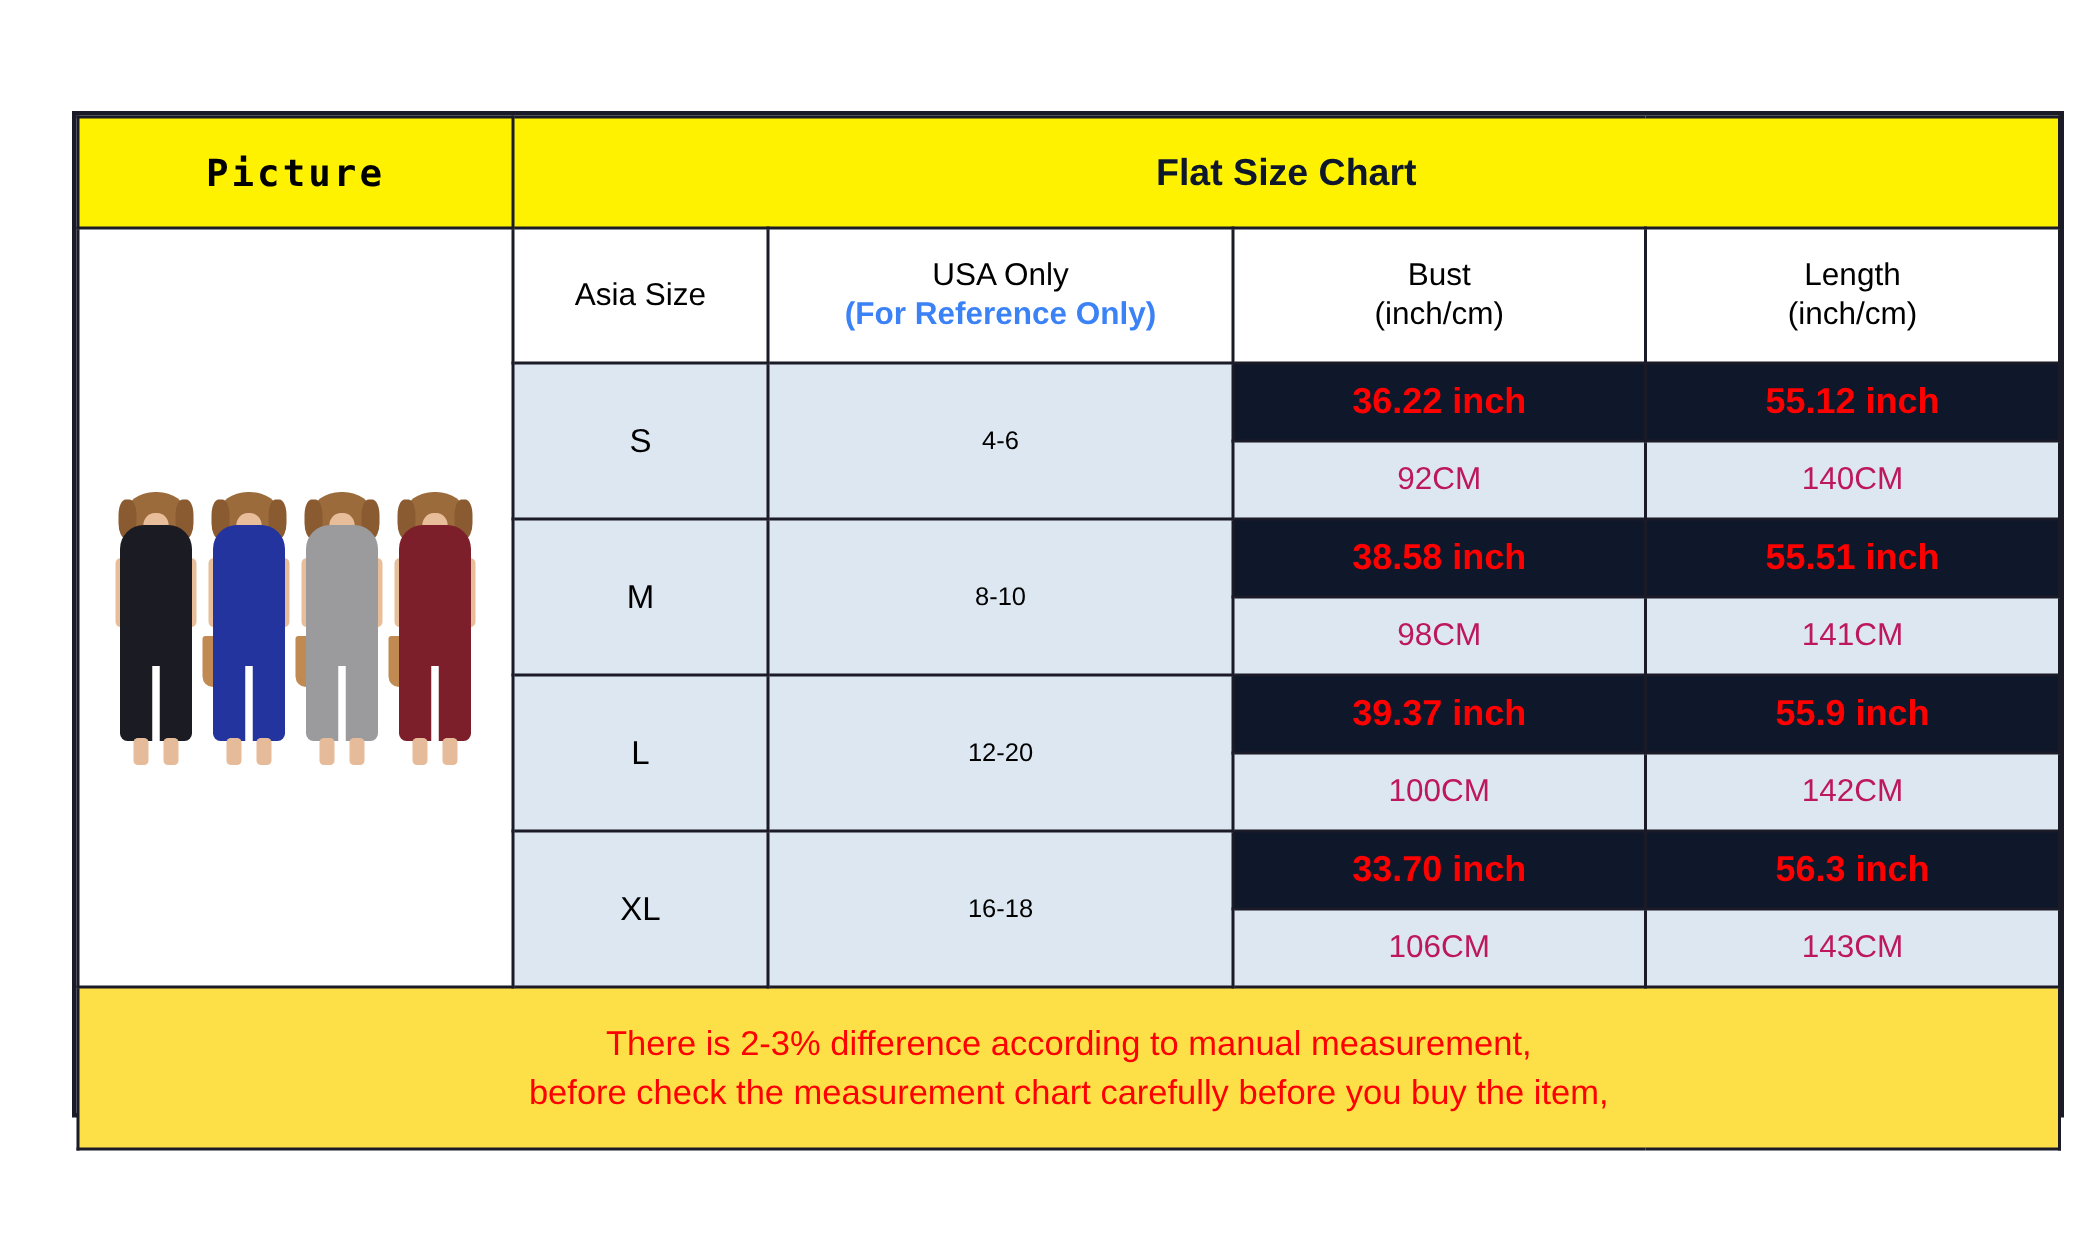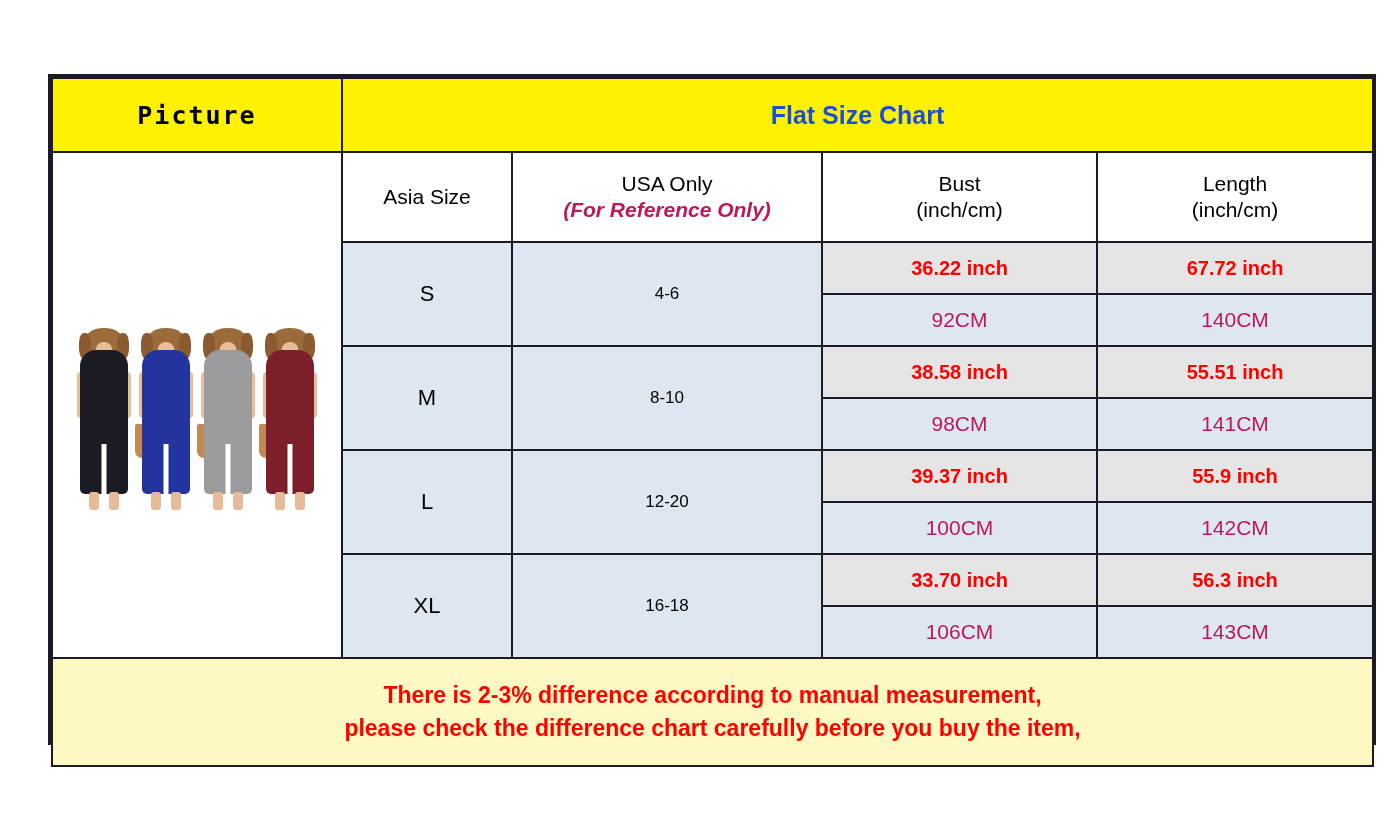--- a/index.html
+++ b/index.html
@@ -47,38 +47,37 @@
     font-family: "DejaVu Sans Mono", monospace;
     font-weight: bold;
     font-size: 25px;
     color: #000000;
     letter-spacing: 2px;
   }
   .flat-head {
     font-family: "Liberation Sans", sans-serif;
     font-weight: bold;
     font-size: 25px;
-    color: #1d4ed8;
+    color: #0f172a;
     margin-left: 16px;
   }
 
   
   .col-head {
     background: #ffffff;
     height: 88px;
     font-size: 21px;
     color: #000000;
     line-height: 1.22;
     font-weight: normal;
   }
   .col-head .sub-red {
-    color: #be185d;
+    color: #3b82f6;
     font-weight: bold;
     display: block;
-    font-style: italic;
   }
   .col-head .plain2 {
     display: block;
   }
 
   
   .picture-cell {
     background: #ffffff;
     vertical-align: top;
     width: 290px;
@@ -192,39 +191,39 @@
   
   .data-cell {
     background: #dde7f1;
     font-size: 21px;
     color: #000000;
     height: 100px;
   }
   .size-letter { font-size: 22px; }
   .usa-val { font-size: 17px; }
   .val-inch {
-    background: #e5e5e5;
+    background: #0f172a;
     color: #ff0000;
     font-weight: bold;
-    font-size: 20px;
+    font-size: 24px;
     height: 50px;
   }
   .val-cm {
     background: #dde7f1;
     color: #be185d;
     font-size: 21px;
     height: 50px;
   }
 
   
   .note-cell {
-    background: #fef9c3;
+    background: #fde047;
     height: 106px;
     color: #ff0000;
-    font-weight: bold;
+    font-weight: normal;
     font-size: 23px;
     line-height: 1.45;
   }
   .note-cell span { display: block; }
 </style>
 </head>
 <body>
 
 <div id="chart-wrap">
   <table class="size-table">
@@ -312,21 +311,21 @@
         <td class="col-head">
           <span class="plain2">Length</span>
           <span class="plain2">(inch/cm)</span>
         </td>
       </tr>
 
       <tr>
         <td class="data-cell size-letter" rowspan="2">S</td>
         <td class="data-cell usa-val" rowspan="2">4-6</td>
         <td class="val-inch">36.22 inch</td>
-        <td class="val-inch">67.72 inch</td>
+        <td class="val-inch">55.12 inch</td>
       </tr>
       <tr>
         <td class="val-cm">92CM</td>
         <td class="val-cm">140CM</td>
       </tr>
 
       <tr>
         <td class="data-cell size-letter" rowspan="2">M</td>
         <td class="data-cell usa-val" rowspan="2">8-10</td>
         <td class="val-inch">38.58 inch</td>
@@ -355,19 +354,19 @@
         <td class="val-inch">56.3 inch</td>
       </tr>
       <tr>
         <td class="val-cm">106CM</td>
         <td class="val-cm">143CM</td>
       </tr>
 
       <tr>
         <td class="note-cell" colspan="5">
           <span>There is 2-3% difference according to manual measurement,</span>
-          <span>please check the difference chart carefully before you buy the item,</span>
+          <span>before check the measurement chart carefully before you buy the item,</span>
         </td>
       </tr>
 
     </tbody>
   </table>
 </div>
 
 </body></html>

